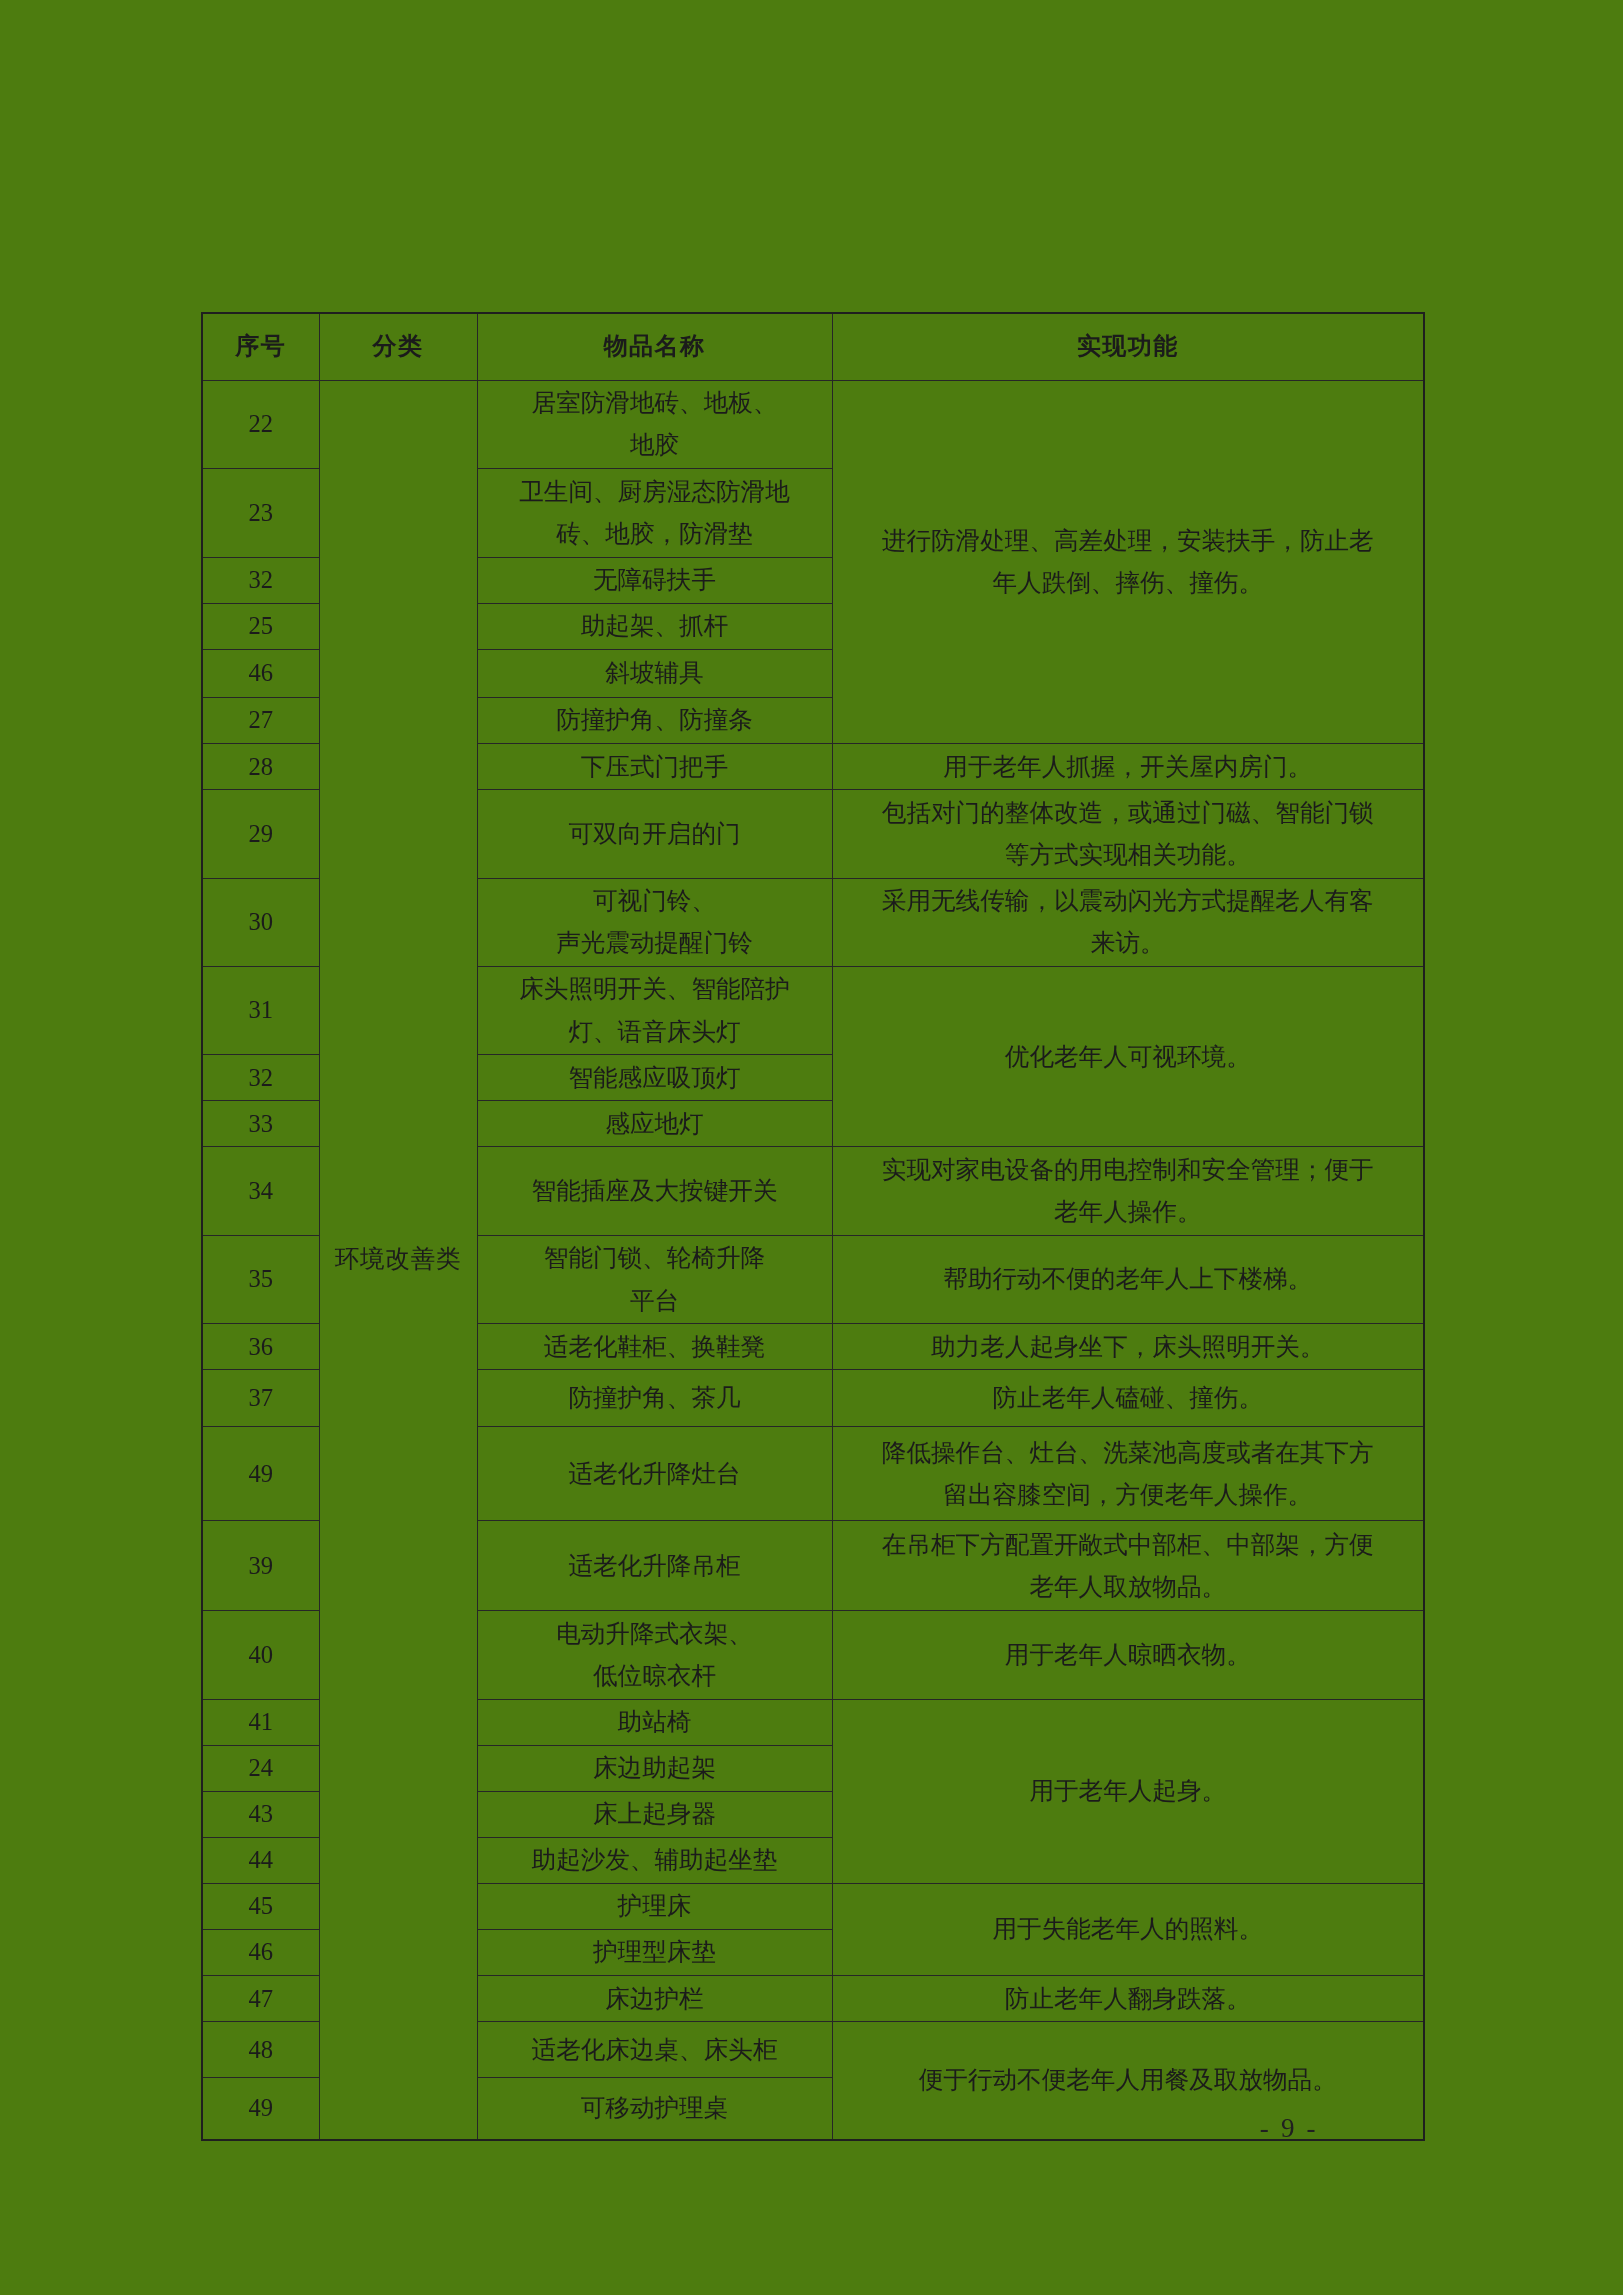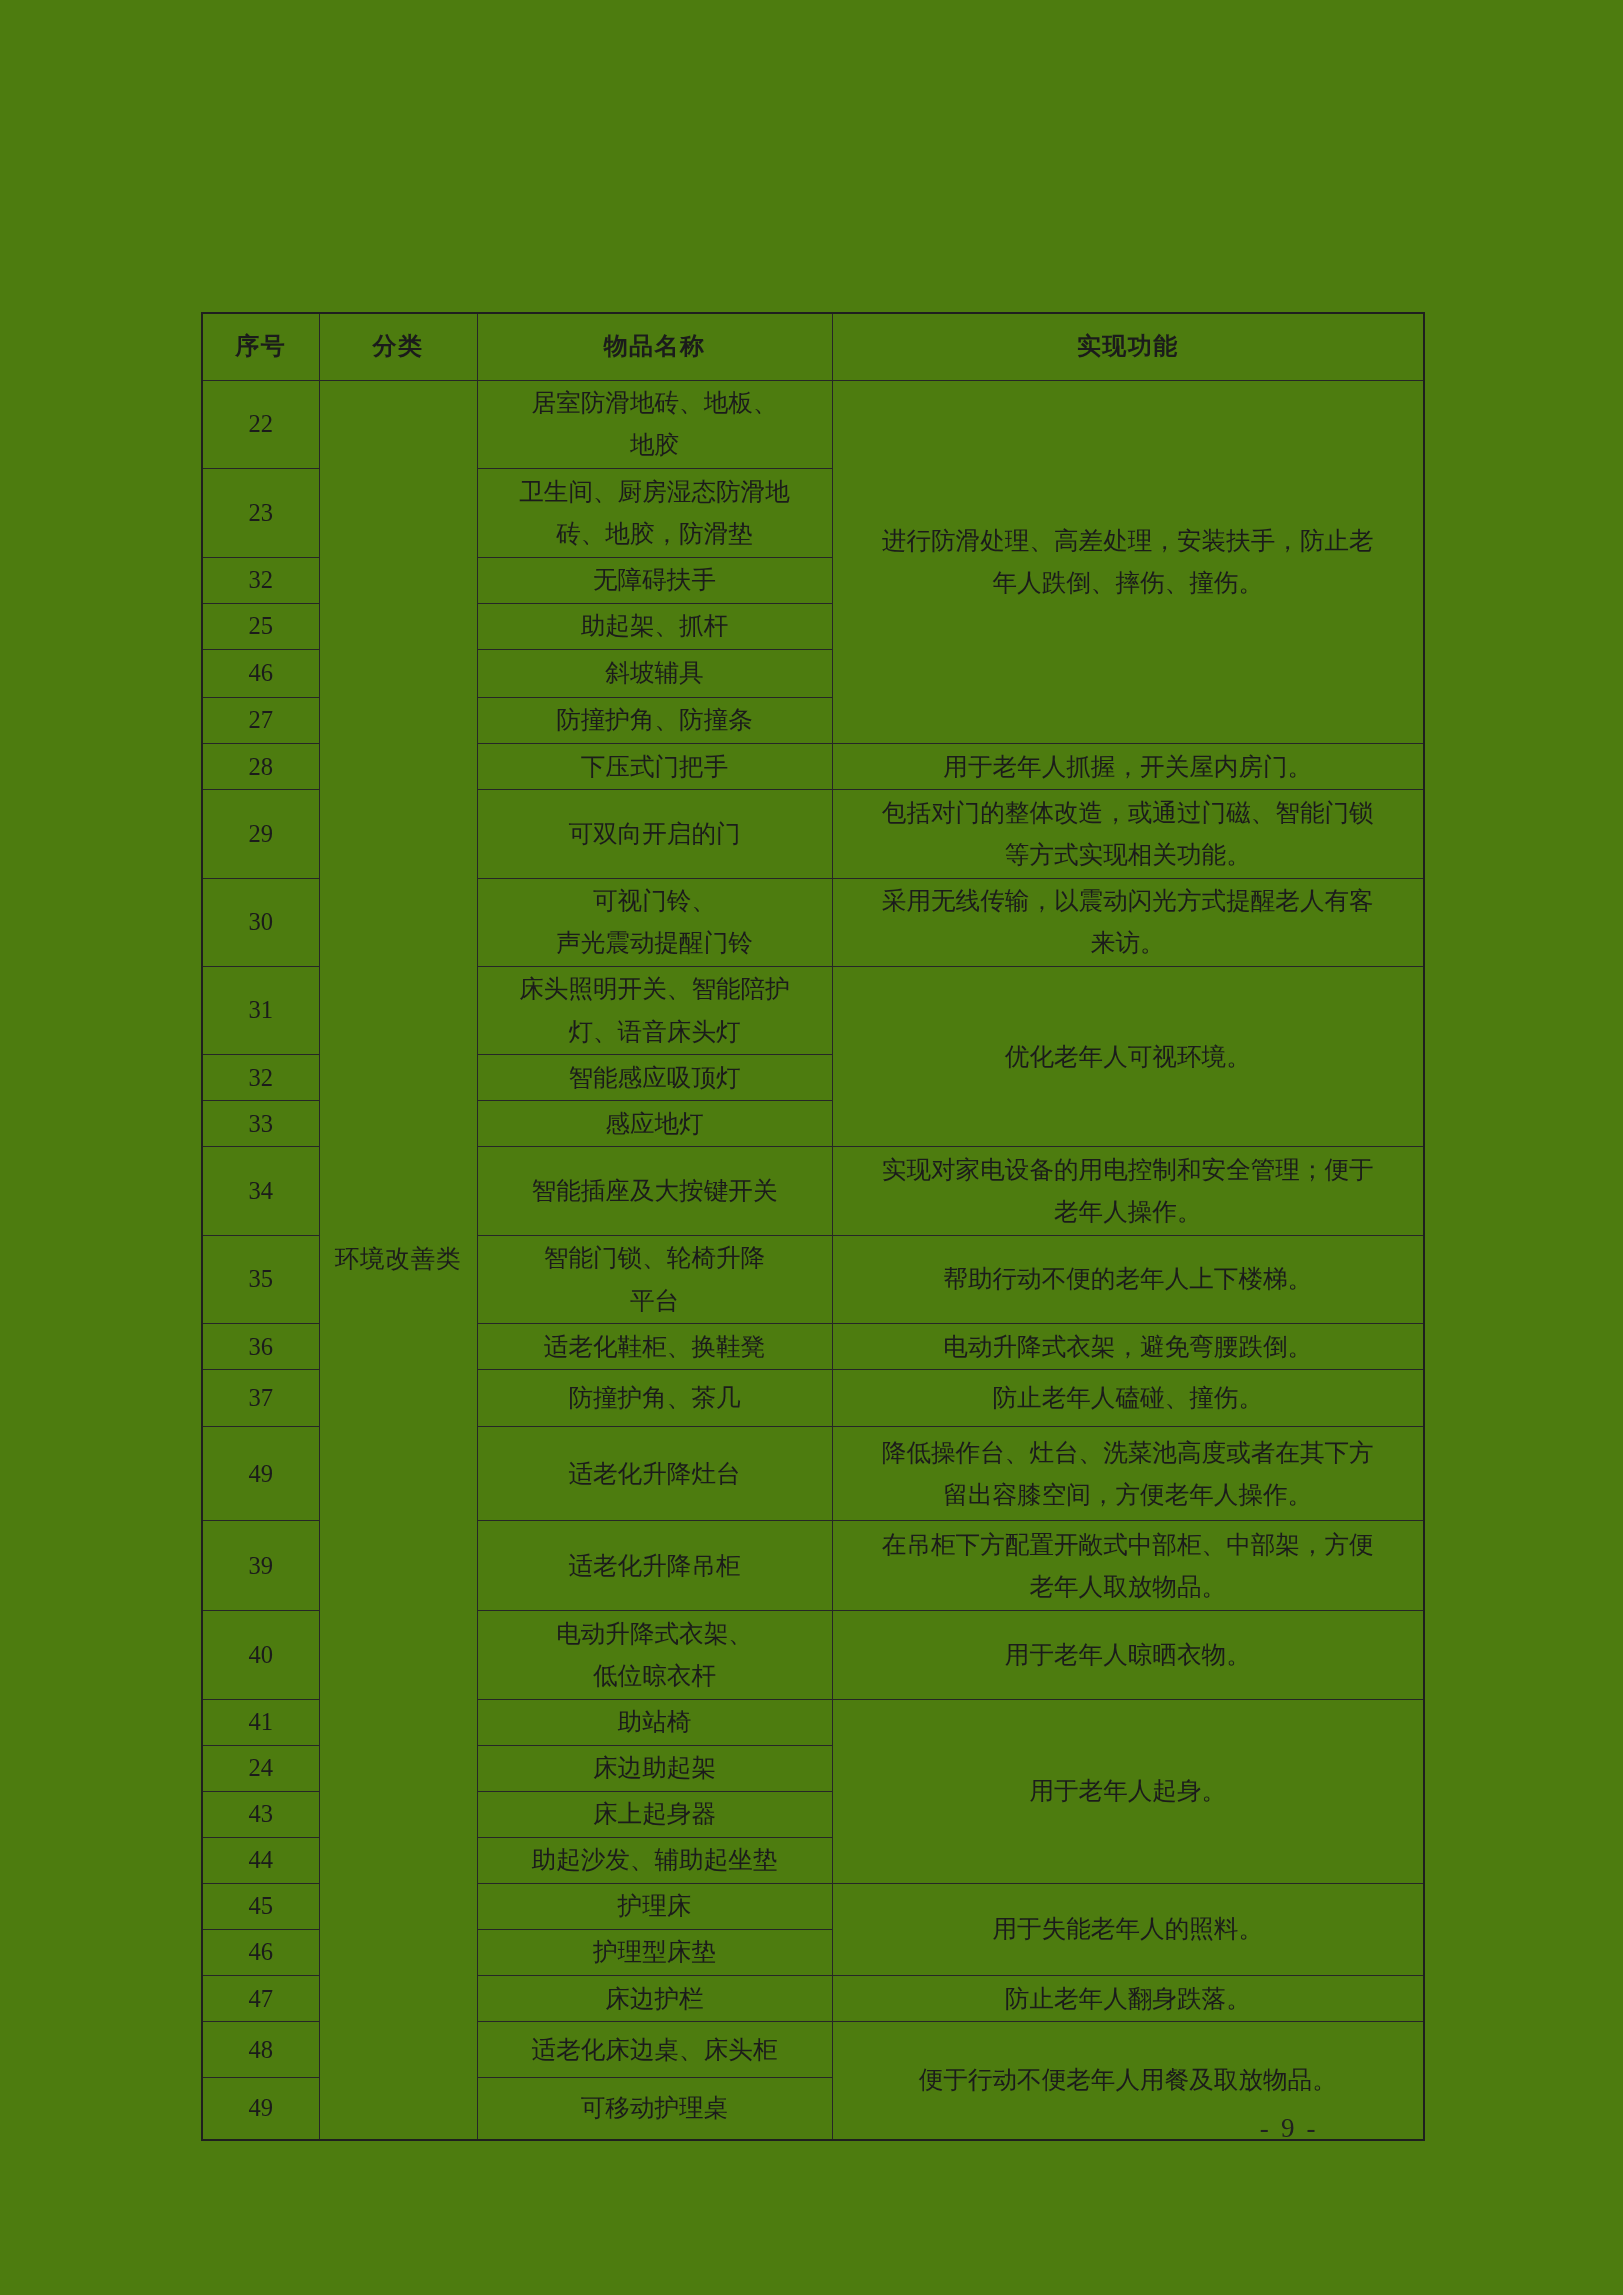--- a/index.html
+++ b/index.html
@@ -160,21 +160,21 @@
     <tr style="height:87px">
       <td>35</td>
       <td>智能门锁、轮椅升降
 平台</td>
       <td>帮助行动不便的老年人上下楼梯。</td>
     </tr>
 
     <tr style="height:45px">
       <td>36</td>
       <td>适老化鞋柜、换鞋凳</td>
-      <td>电动升降式衣架，避免弯腰跌倒。</td>
+      <td>助力老人起身坐下，床头照明开关。</td>
     </tr>
 
     <tr style="height:57px">
       <td>37</td>
       <td>防撞护角、茶几</td>
       <td>防止老年人磕碰、撞伤。</td>
     </tr>
 
     <tr style="height:94px">
       <td>49</td>

